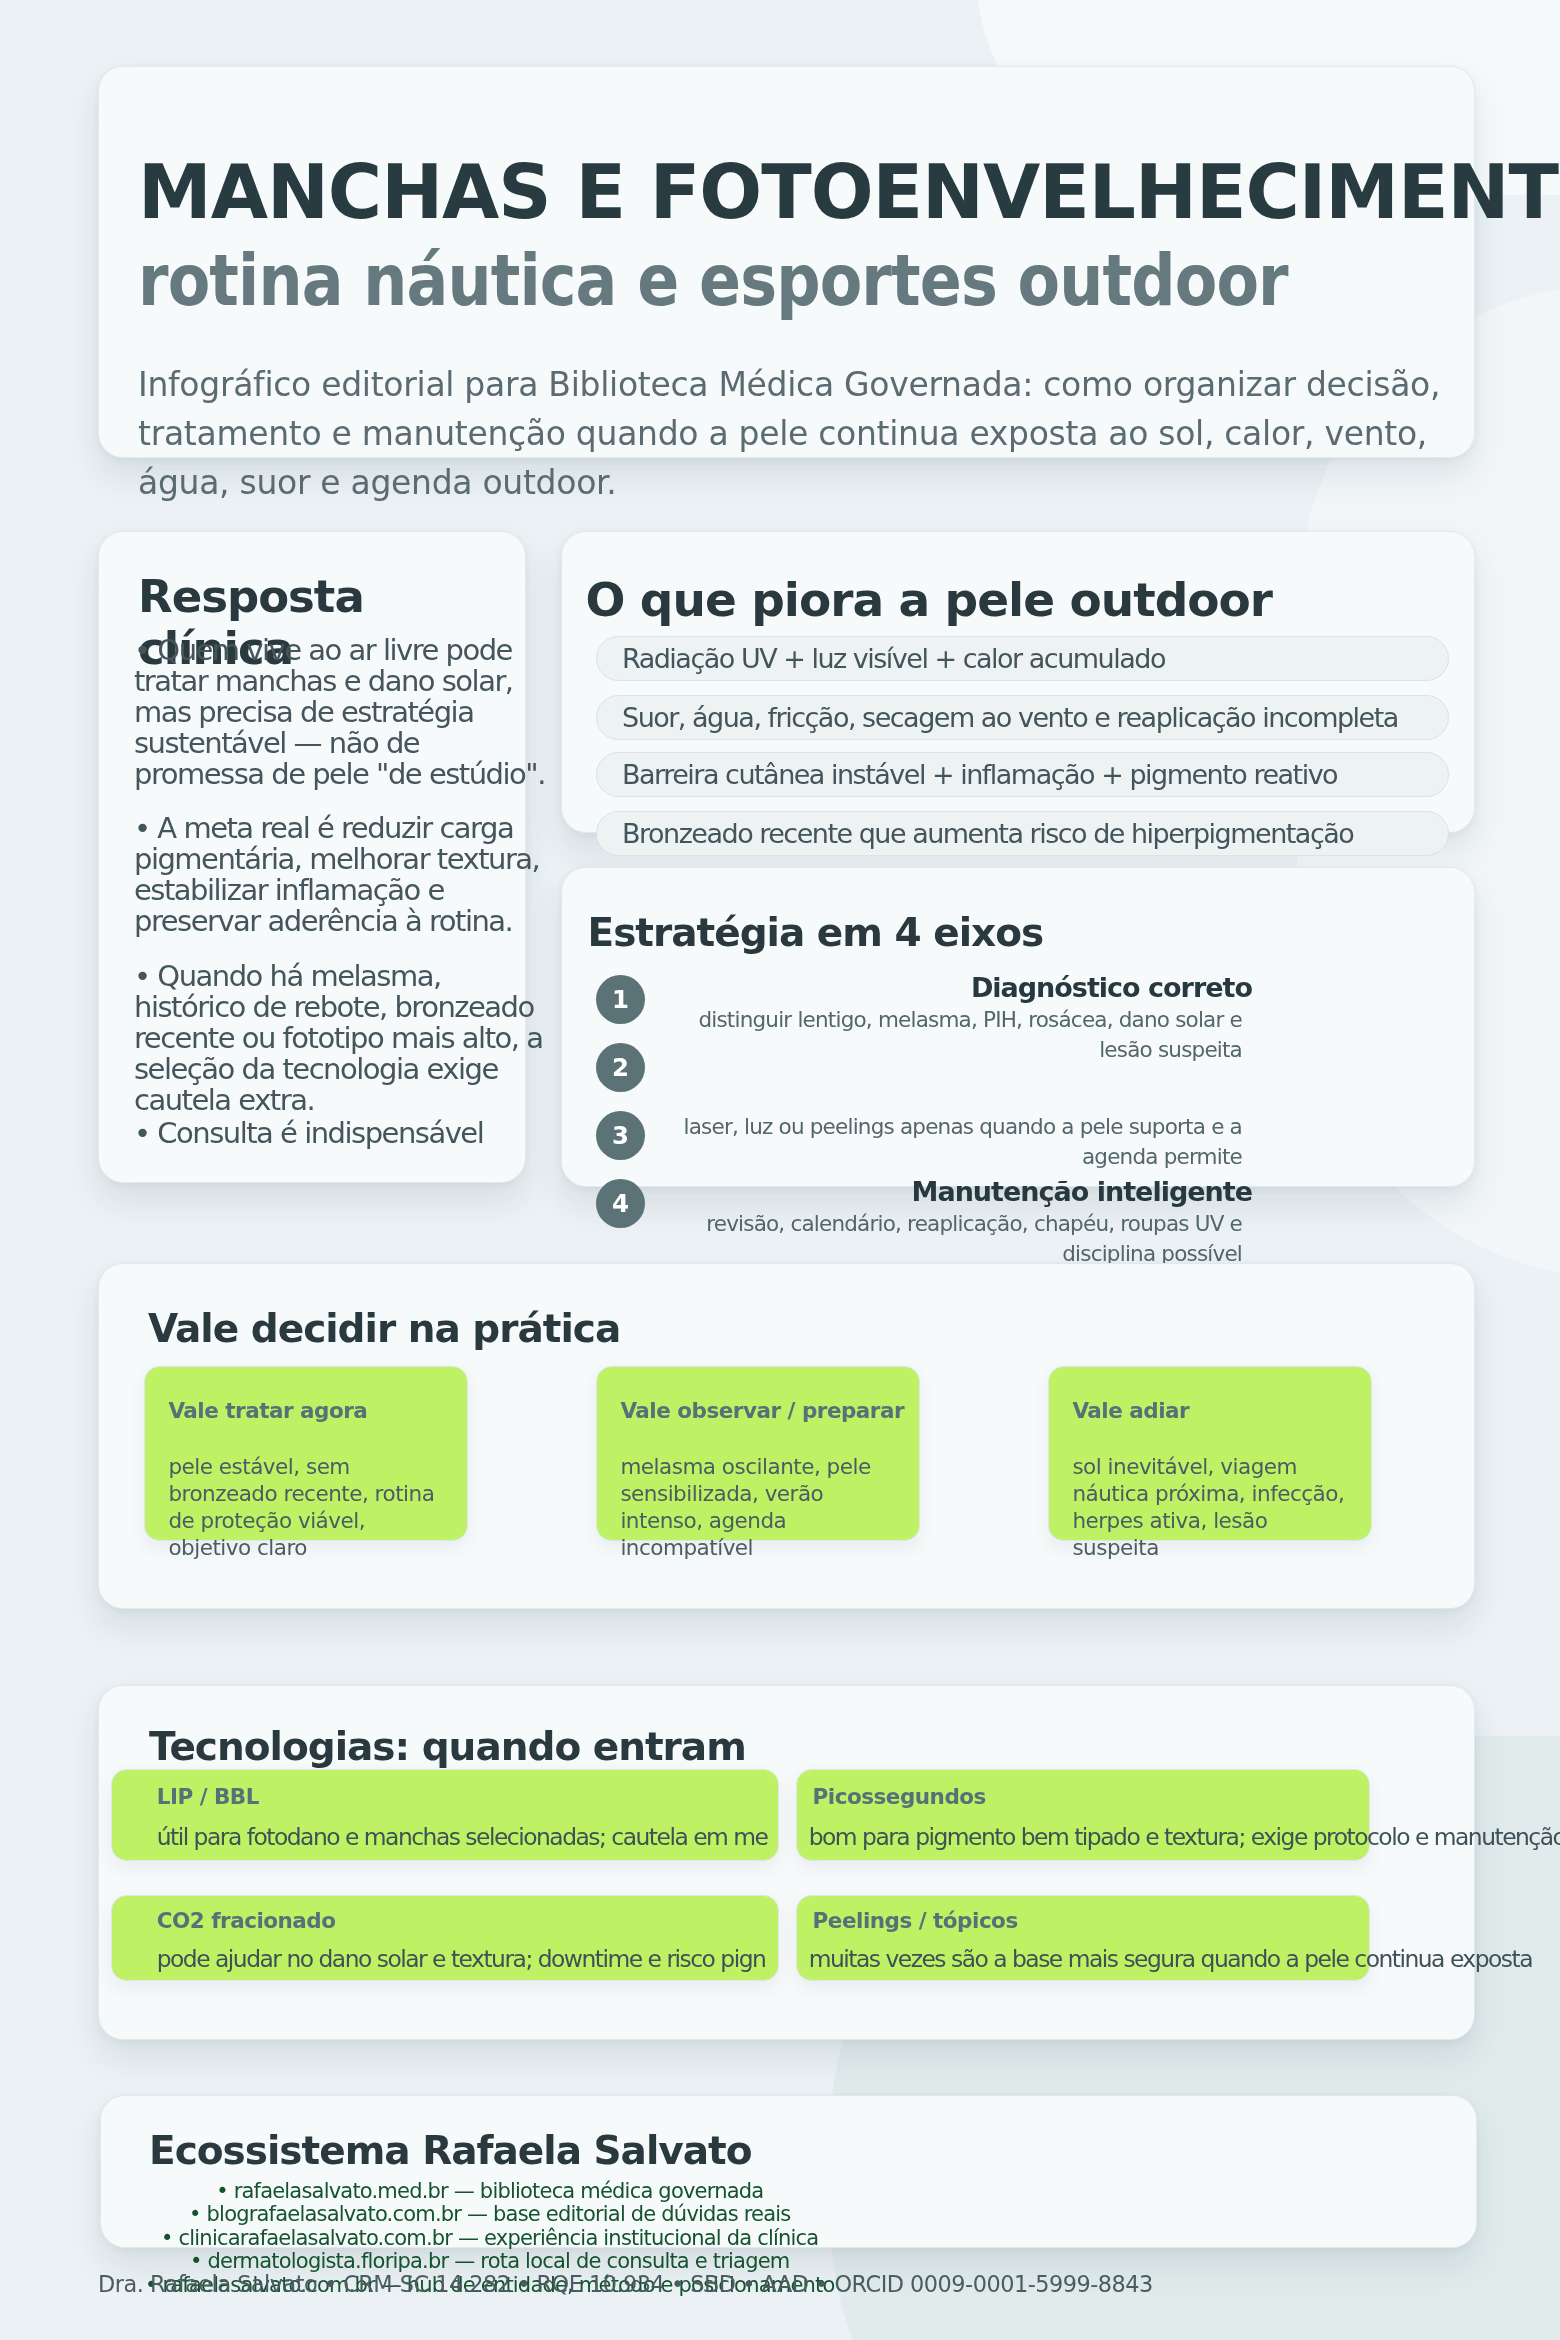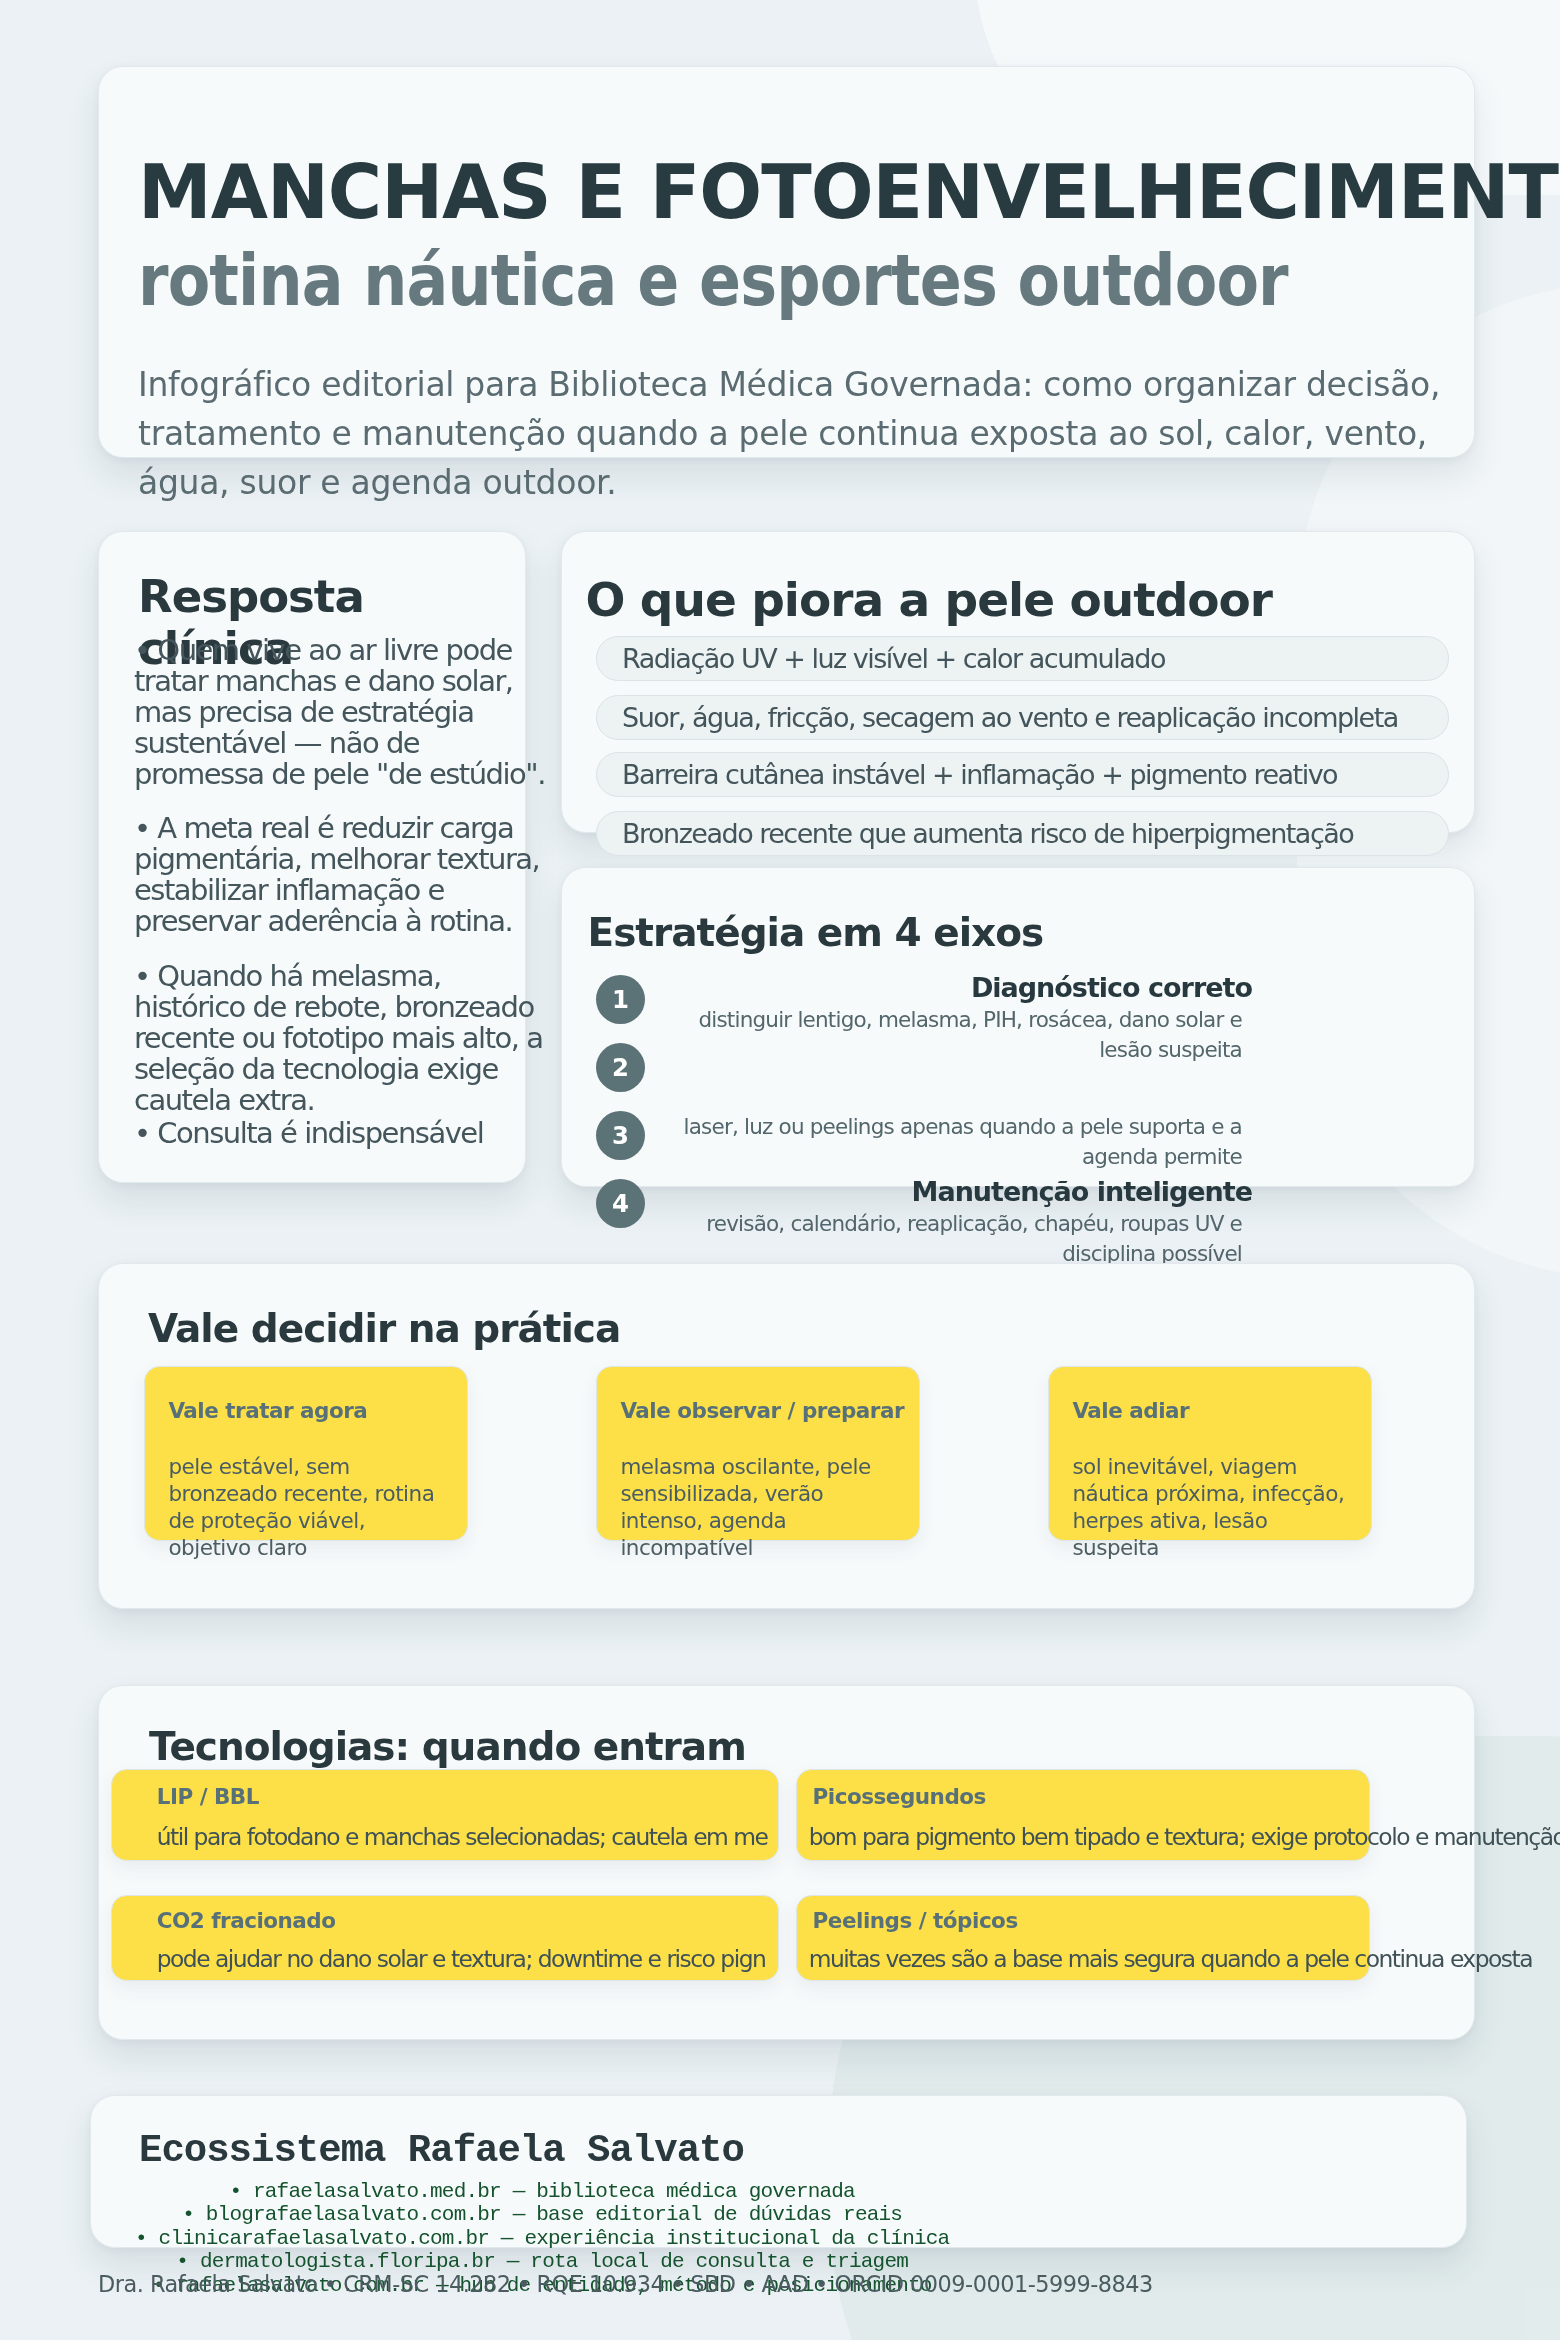--- a/index.html
+++ b/index.html
@@ -13,21 +13,21 @@
   .blob{position:absolute;pointer-events:none;}
   .blob1{left:975px;top:-263px;width:1024px;height:458px;border-radius:234px;background:rgba(255,255,255,.55);}
   .blob2{left:1297px;top:283px;width:800px;height:995px;border-radius:322px;background:rgba(255,255,255,.38);}
   .blob3{left:829px;top:1736px;width:1122px;height:878px;border-radius:410px;background:rgba(176,208,196,.16);}
 
   .card{
     position:absolute;background:#f7fafb;border:1.5px solid #e2e9ec;border-radius:25px;
     box-shadow:0 17.6px 33px rgba(40,70,85,.10),0 2.9px 7.8px rgba(40,70,85,.05);
   }
   .subcard{
-    position:absolute;background:#fde047;border:1px solid #dee6e8;border-radius:15.6px;
+    position:absolute;background:#bef264;border:1px solid #dee6e8;border-radius:15.6px;
     box-shadow:0 7.8px 17.6px rgba(40,70,85,.07);
   }
 
   
   .header-card{left:98px;top:66px;width:1375px;height:390px;}
   .main-title{
     position:absolute;left:39px;top:88px;margin:0;font-size:74px;font-weight:bold;
     color:#273b40;white-space:nowrap;letter-spacing:-1px;line-height:1;
   }
   .main-subtitle{
@@ -89,21 +89,21 @@
   .tech-sub .t{position:absolute;top:13.7px;font-size:21.5px;font-weight:bold;color:#587078;letter-spacing:-0.5px;white-space:nowrap;}
   .tech-sub .b{position:absolute;top:53px;font-size:23.4px;color:#3f5156;letter-spacing:-1.5px;white-space:nowrap;}
   .tech-left{left:11.7px;width:666px;}
   .tech-left .t{left:45px;} .tech-left .b{left:45px;}
   .tech-right{left:697px;width:572px;}
   .tech-right .t{left:15.6px;} .tech-right .b{left:11.7px;}
   .tech-row1{top:83px;} .tech-row2{top:209px;height:84px;}
   .tech-row2 .t{top:11.7px;} .tech-row2 .b{top:49px;}
 
   
-  .eco-card{left:90px;top:2095px;width:1375px;height:151px;font-family:Liberation Mono, monospace;}
+  .eco-card{left:100px;top:2095px;width:1375px;height:151px;}
   .eco-card h3{position:absolute;left:44px;top:29px;font-size:39px;}
   .eco-list{position:absolute;left:44px;top:84px;}
   .eco-list div{font-size:21px;line-height:23.4px;color:#14532d;letter-spacing:-0.8px;white-space:nowrap;text-align:center;}
 
   .footer-credit{
     position:absolute;left:98px;top:2271px;font-size:22.4px;color:#4b5c61;
     letter-spacing:-0.5px;white-space:nowrap;
   }
 </style>
 </head>

